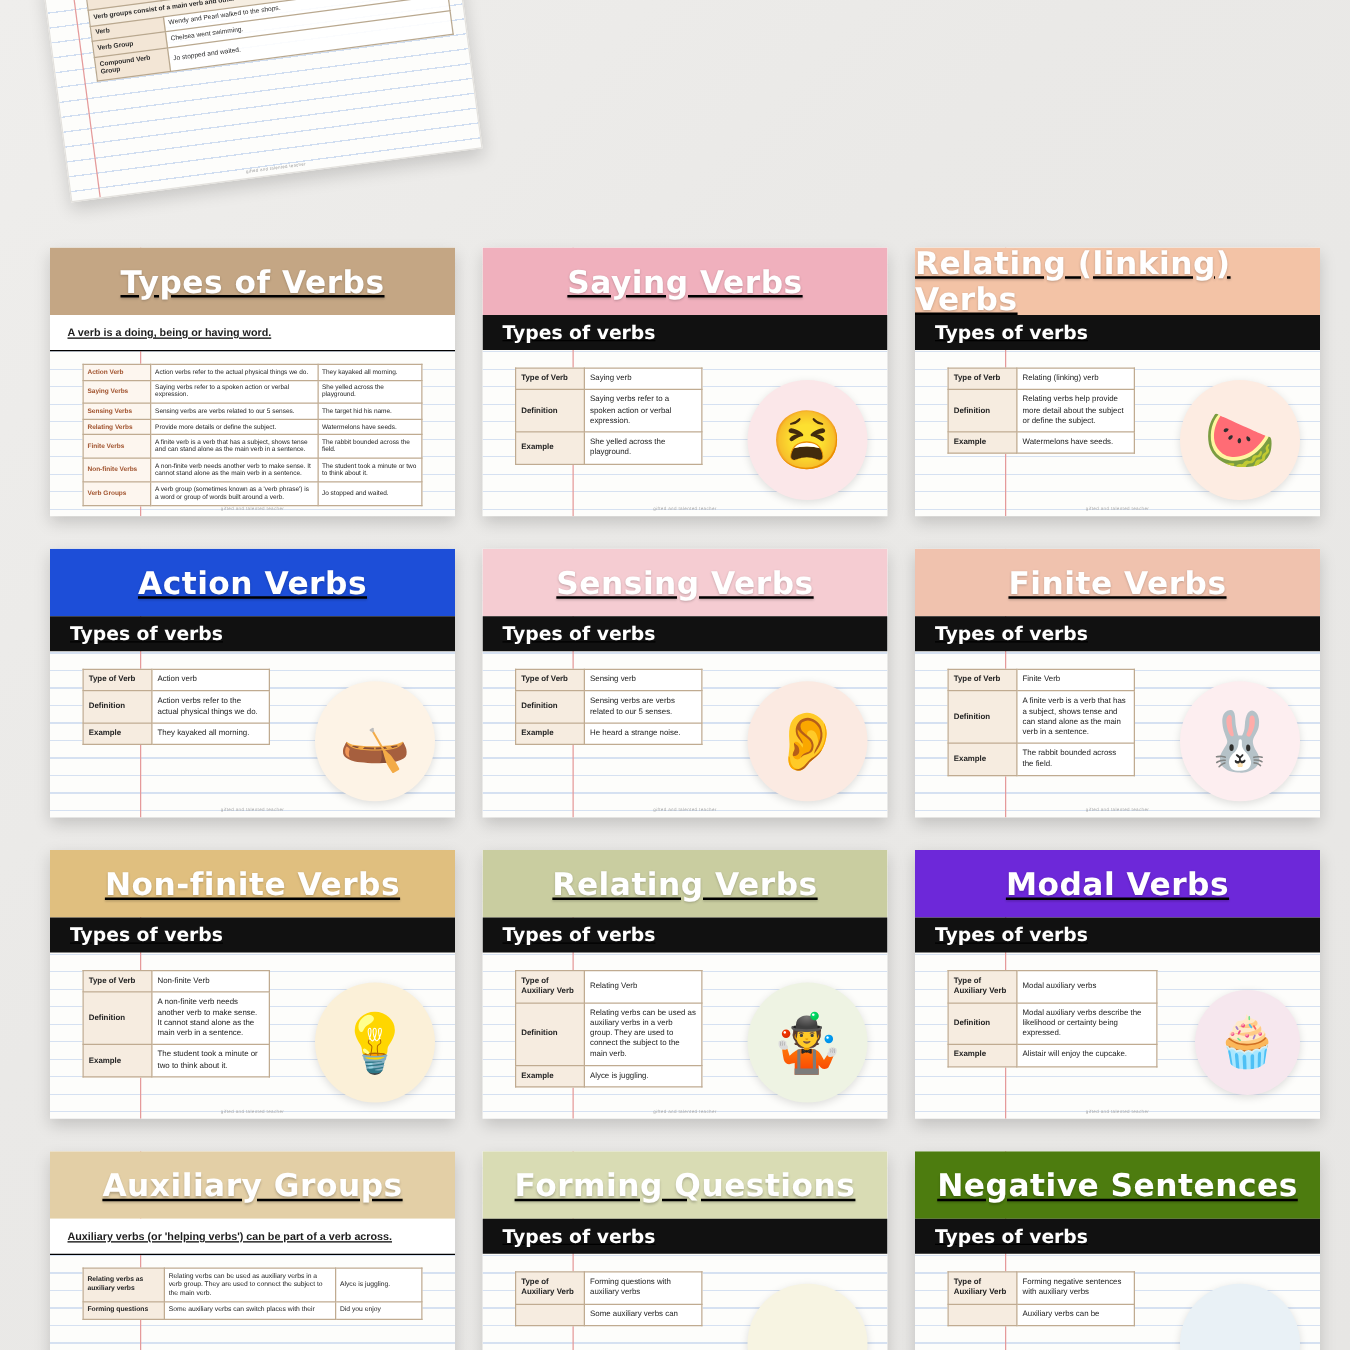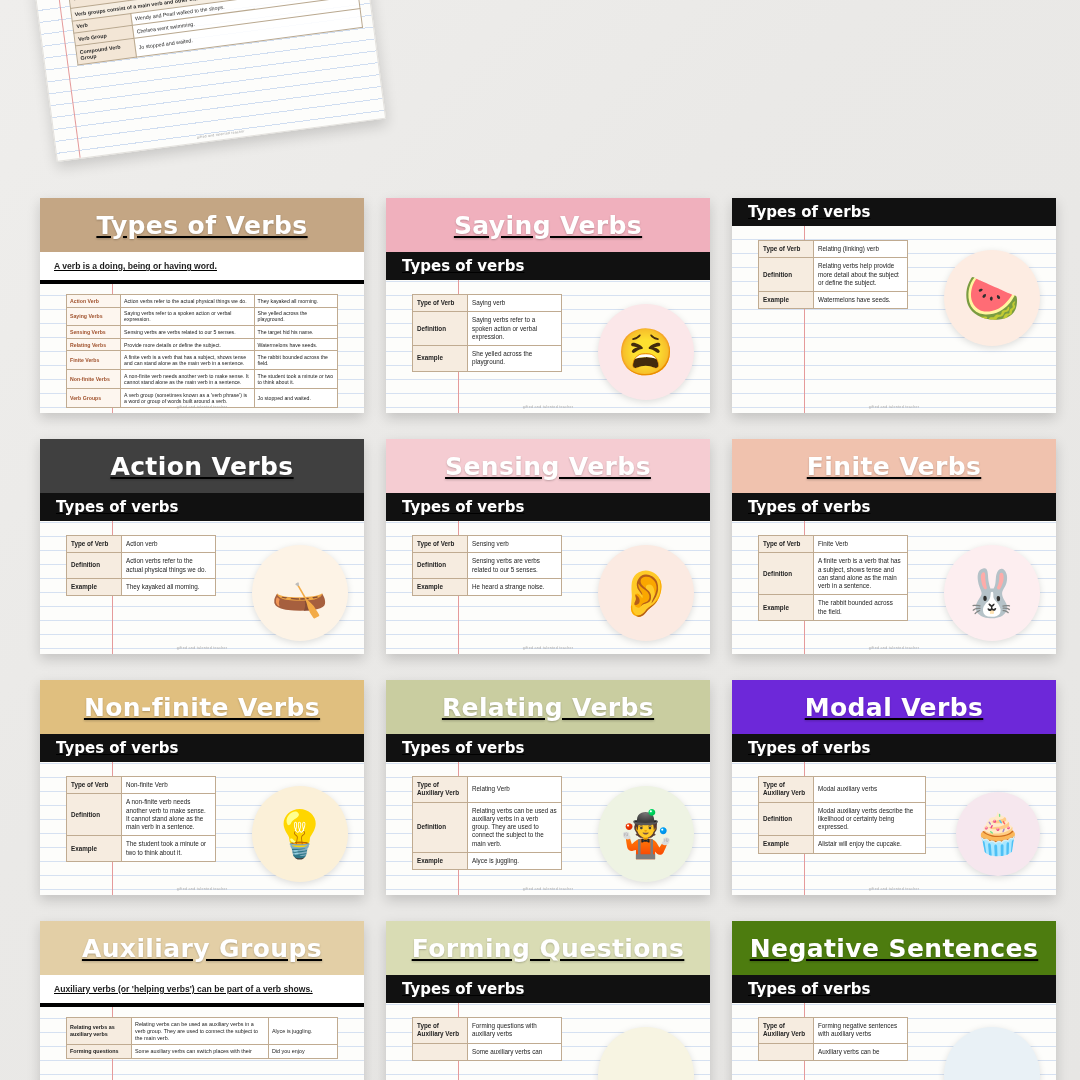--- a/index.html
+++ b/index.html
@@ -140,21 +140,21 @@
     position: relative;
     z-index: 3;
     background: #ffffff;
     height: 28px;
     display: flex;
     align-items: center;
     padding-left: 14px;
     font-size: 8.6px;
     font-weight: bold;
     color: #1d1d1d;
-    border-bottom: 4px solid #000000;
+    border-bottom: 1px solid #000000;
   }
 
   .body-area {
     position: relative;
     height: 144px;
     z-index: 2;
   }
   .body-area.with-note { height: 116px; }
 
   .vtable {
@@ -371,20 +371,23 @@
         <div class="illus" style="background:#fbe7e9">
             <span>😫</span>
           </div>
       </div>
       <div class="watermark">gifted and talented teacher</div>
     </div>
 
     <div class="slide">
       <div class="lined-bg"></div>
       <div class="margin-line"></div>
+      <div class="title-band" style="background:#f3c3a6">
+        <span class="title-text">Relating (linking) Verbs</span>
+      </div>
       <div class="subtitle-band">
         <span class="sub-text">Types of verbs</span>
       </div>
       <div class="body-area">
         <table class="vtable">
           <tbody>
               <tr>
                 <td class="k">Type of Verb</td>
                 <td class="v">Relating (linking) verb</td>
               </tr>
@@ -401,21 +404,21 @@
         <div class="illus" style="background:#fdece2">
             <span>🍉</span>
           </div>
       </div>
       <div class="watermark">gifted and talented teacher</div>
     </div>
 
     <div class="slide">
       <div class="lined-bg"></div>
       <div class="margin-line"></div>
-      <div class="title-band" style="background:#404040">
+      <div class="title-band" style="background:#1d4ed8">
         <span class="title-text">Action Verbs</span>
       </div>
       <div class="subtitle-band">
         <span class="sub-text">Types of verbs</span>
       </div>
       <div class="body-area">
         <table class="vtable">
           <tbody>
               <tr>
                 <td class="k">Type of Verb</td>
@@ -602,21 +605,21 @@
       </div>
       <div class="watermark">gifted and talented teacher</div>
     </div>
 
     <div class="slide">
       <div class="lined-bg"></div>
       <div class="margin-line"></div>
       <div class="title-band" style="background:#e3cfa6">
         <span class="title-text">Auxiliary Groups</span>
       </div>
-      <div class="note-band">Auxiliary verbs (or 'helping verbs') can be part of a verb shows.</div>
+      <div class="note-band">Auxiliary verbs (or 'helping verbs') can be part of a verb across.</div>
       <div class="body-area with-note">
         <table class="parttable">
           <tbody>
               <tr>
                 <td class="k">Relating verbs as auxiliary verbs</td>
                 <td>Relating verbs can be used as auxiliary verbs in a verb group. They are used to connect the subject to the main verb.</td>
                 <td class="e">Alyce is juggling.</td>
               </tr>
           <tr>
                 <td class="k">Forming questions</td>

